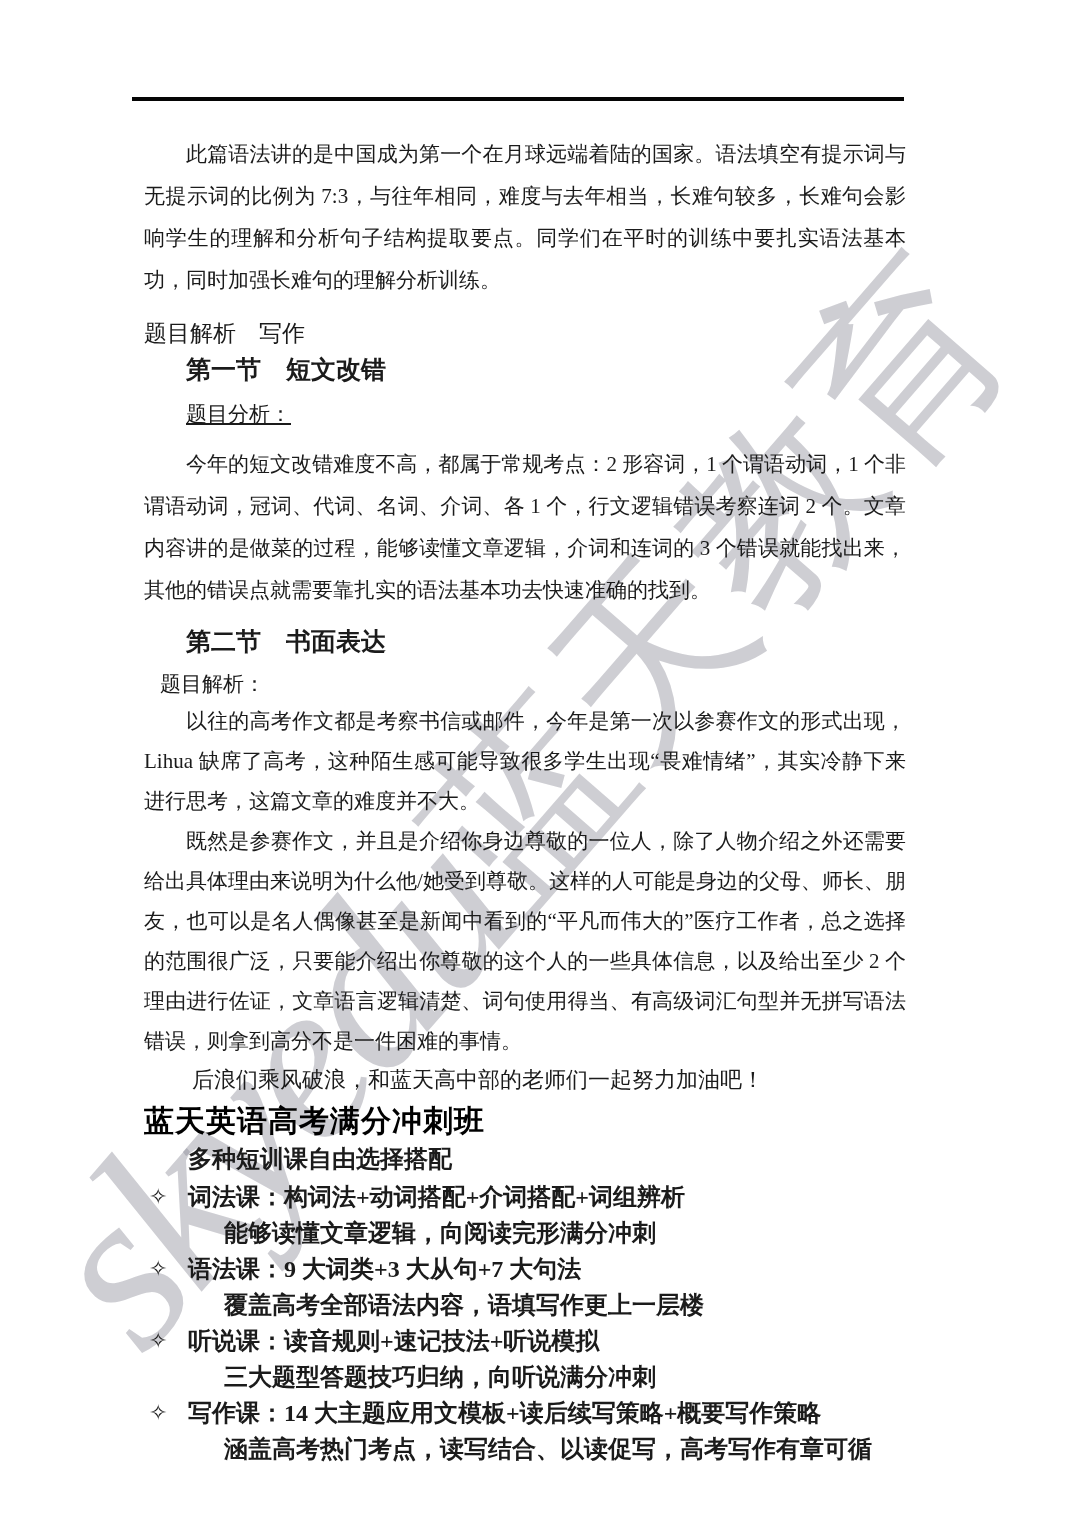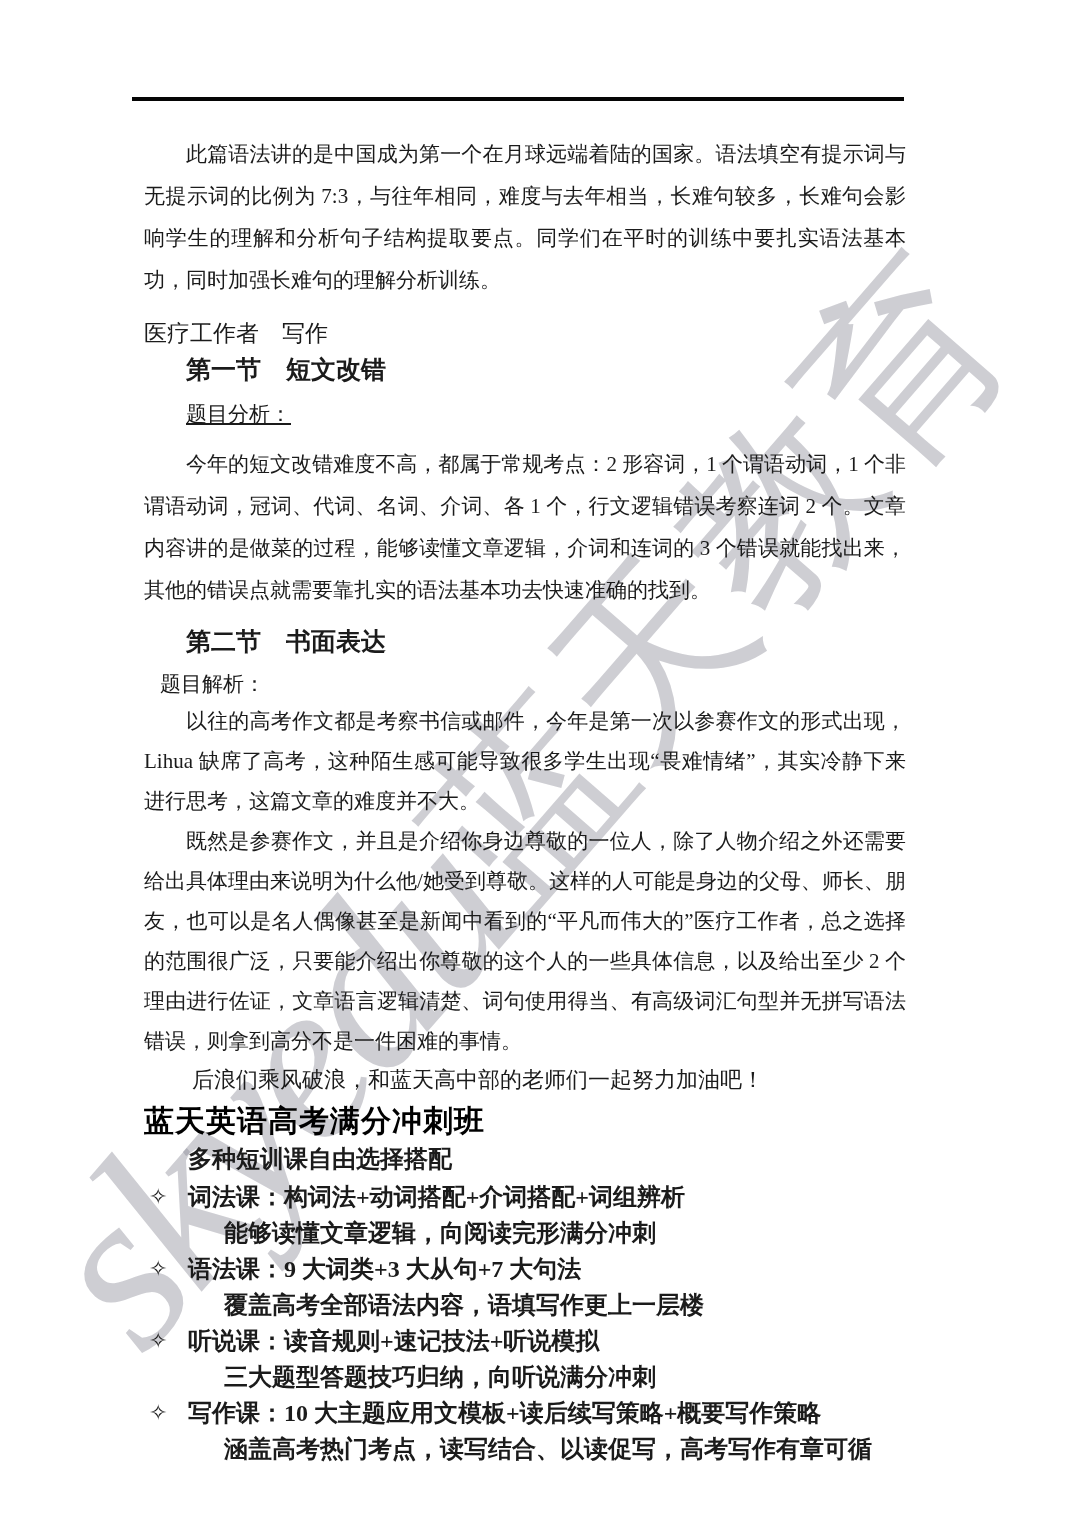--- a/index.html
+++ b/index.html
@@ -69,21 +69,21 @@
   <div class="watermark">
     <span class="wm-latin">skyedu</span><span class="wm-cjk">蓝天教育</span>
   </div>
 
   <div class="content">
 
     <div class="rule"></div>
 
     <p class="body-par para-1">此篇语法讲的是中国成为第一个在月球远端着陆的国家。语法填空有提示词与无提示词的比例为 7:3，与往年相同，难度与去年相当，长难句较多，长难句会影响学生的理解和分析句子结构提取要点。同学们在平时的训练中要扎实语法基本功，同时加强长难句的理解分析训练。</p>
 
-    <p class="part-heading">医疗工作者　写作</p>
+    <p class="part-heading">题目解析　写作</p>
 
     <p class="section-heading section-1">第一节　短文改错</p>
 
     <p class="qlabel label-1">题目分析：</p>
 
     <p class="body-par para-2">今年的短文改错难度不高，都属于常规考点：2 形容词，1 个谓语动词，1 个非谓语动词，冠词、代词、名词、介词、各 1 个，行文逻辑错误考察连词 2 个。文章内容讲的是做菜的过程，能够读懂文章逻辑，介词和连词的 3 个错误就能找出来，其他的错误点就需要靠扎实的语法基本功去快速准确的找到。</p>
 
     <p class="section-heading section-2">第二节　书面表达</p>
 
     <p class="qlabel label-2">题目解析：</p>
@@ -109,20 +109,20 @@
         <span class="bullet">✧</span><span>语法课：</span><span>9 大词类+3 大从句+7 大句法</span>
         <div class="course-detail">覆盖高考全部语法内容，语填写作更上一层楼</div>
       </div>
 
       <div class="course">
         <span class="bullet">✧</span><span>听说课：</span><span>读音规则+速记技法+听说模拟</span>
         <div class="course-detail">三大题型答题技巧归纳，向听说满分冲刺</div>
       </div>
 
       <div class="course">
-        <span class="bullet">✧</span><span>写作课：</span><span>10 大主题应用文模板+读后续写策略+概要写作策略</span>
+        <span class="bullet">✧</span><span>写作课：</span><span>14 大主题应用文模板+读后续写策略+概要写作策略</span>
         <div class="course-detail">涵盖高考热门考点，读写结合、以读促写，高考写作有章可循</div>
       </div>
 
     </div>
 
   </div>
 </div>
 
 </body></html>

